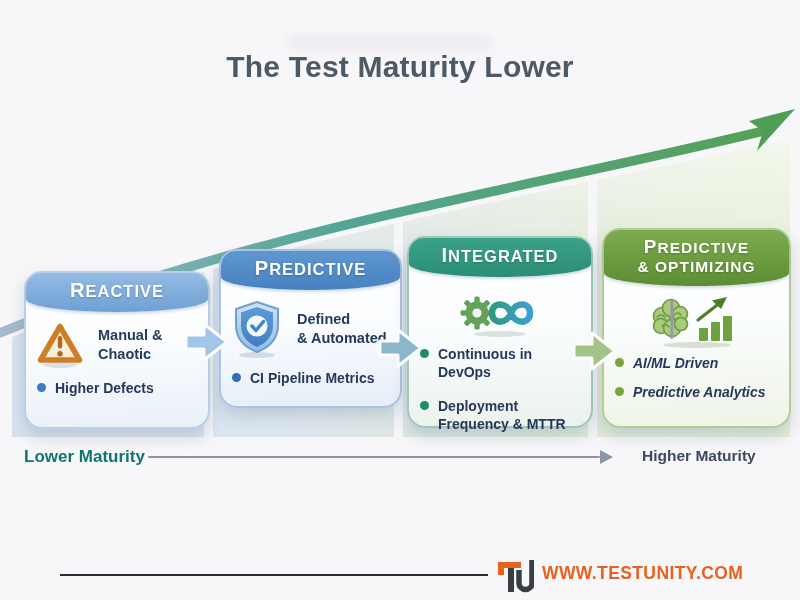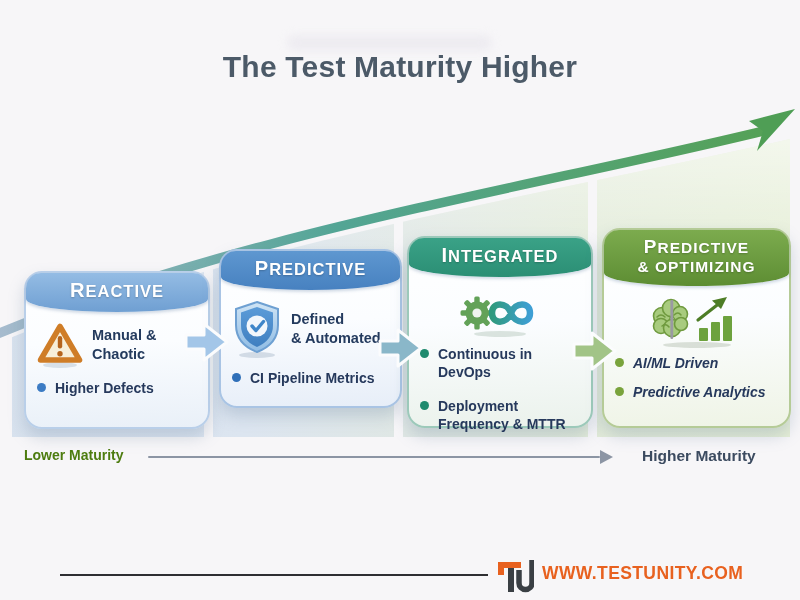--- a/index.html
+++ b/index.html
@@ -43,21 +43,21 @@
     border-radius:15px 15px 50% 50% / 15px 15px 13px 13px;
     box-shadow:0 2px 3px rgba(80,110,150,.25);
   }
   .hdr-label{
     color:#fff;font-weight:700;font-size:16.5px;letter-spacing:1px;
     text-shadow:0 1px 2px rgba(0,0,0,.22);white-space:pre-line;line-height:1.22;
   }
   .hdr-label::first-letter{font-size:1.22em;}
   .card.s4 .hdr-label{font-size:15.5px;}
   .cbody{flex:1;padding:8px 11px 6px;display:flex;flex-direction:column;}
-  .icon-row{display:flex;align-items:center;gap:9px;margin-top:2px;}
+  .icon-row{display:flex;align-items:center;gap:15px;margin-top:2px;}
   .caption{
     font-size:14.5px;font-weight:600;color:#243b5e;line-height:1.3;white-space:pre-line;
   }
   .icon-center{display:flex;justify-content:center;margin-top:1px;}
   .bullets{display:flex;flex-direction:column;gap:9px;margin-top:11px;}
   .card.s3 .bullets{margin-top:7px;gap:16px;}
   .card.s4 .bullets{margin-top:5px;gap:11px;font-style:italic;}
   .bullet{display:flex;gap:9px;align-items:flex-start;}
   .dot{
     flex:none;width:9px;height:9px;border-radius:50%;margin-top:4px;
@@ -66,41 +66,41 @@
   .bullet-label{font-size:14px;font-weight:600;color:#26395c;line-height:1.3;white-space:pre-line;}
 
   
   .blockarrow{position:absolute;}
   .blockarrow polygon{stroke:#fbfcfd;stroke-width:3;stroke-linejoin:round;}
   .blockarrow.a1{left:184px;top:319px;} .blockarrow.a1 polygon{fill:var(--arrow1,#a3c6e8);}
   .blockarrow.a2{left:378px;top:325px;} .blockarrow.a2 polygon{fill:var(--arrow2,#8ab7c9);}
   .blockarrow.a3{left:572px;top:328px;} .blockarrow.a3 polygon{fill:var(--arrow3,#a2c487);}
 
   
-  .axis-label-left{position:absolute;left:24px;top:447px;font-size:14px;font-weight:700;color:#4d7c0f;}
+  .axis-label-left{position:absolute;left:24px;top:447px;font-size:17px;font-weight:700;color:#0f766e;}
   .axis-label-right{position:absolute;left:634px;top:447px;font-size:15.5px;font-weight:700;color:#3c4b60;margin-left:8px;}
   .axis-line{position:absolute;left:148px;top:456px;width:452px;height:2px;background:#8c95a4;border-radius:1px;}
   .axis-head{
     position:absolute;left:600px;top:450px;width:0;height:0;
     border-left:13px solid #8c95a4;border-top:7px solid transparent;border-bottom:7px solid transparent;
   }
 
   
   .footer-line{position:absolute;left:60px;top:574px;width:428px;border-top:2px solid #2e2e32;}
   .logo{position:absolute;left:496px;top:555px;}
   .site{position:absolute;left:542px;top:563px;font-size:17.5px;font-weight:800;color:var(--brand,#e8611f);letter-spacing:.4px;}
 </style>
 </head>
 <body>
 
 <div class="stage-wrap">
 
   <div class="watermark"></div>
 
-  <div class="title">The Test Maturity Higher</div>
+  <div class="title">The Test Maturity Lower</div>
 
   <svg class="swoosh" width="800" height="600" viewBox="0 0 800 600">
     <defs>
       <linearGradient id="strokeGrad" x1="0" y1="0" x2="1" y2="0">
         <stop offset="0" style="stop-color:var(--c1,#a9bcd0)"></stop>
         <stop offset="0.45" style="stop-color:var(--c2,#53a595)"></stop>
         <stop offset="1" style="stop-color:var(--c3,#55a157)"></stop>
       </linearGradient>
       <linearGradient id="areaGrad" x1="0" y1="0" x2="1" y2="0">
         <stop offset="0" stop-color="#d8e2ee"></stop>

